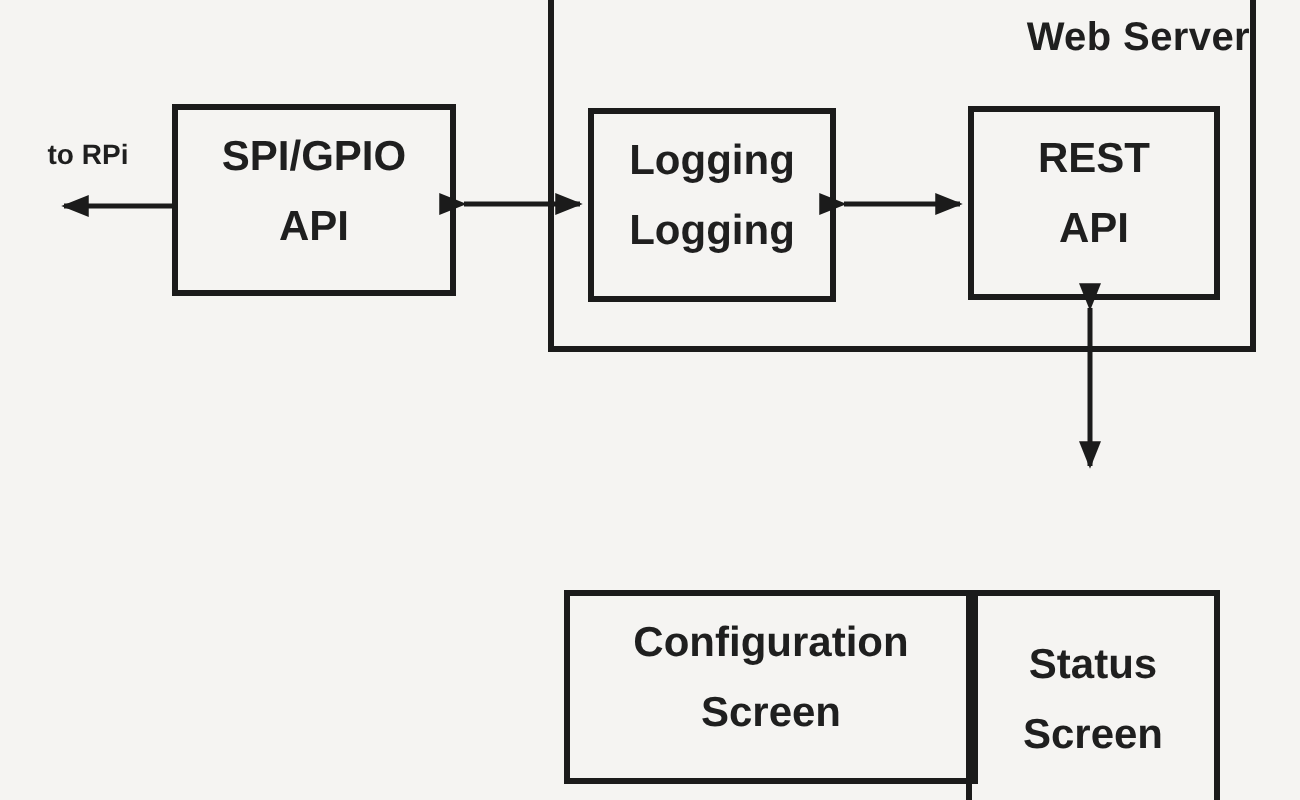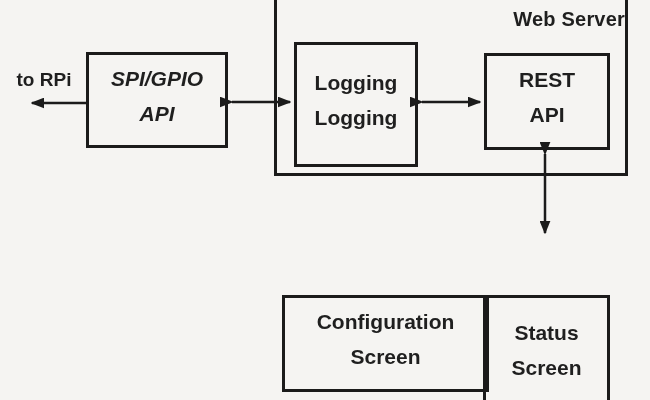--- a/index.html
+++ b/index.html
@@ -39,21 +39,21 @@
     padding-bottom: 9px;
   }
   .label-box span {
     font-size: 21px;
     font-weight: 700;
     line-height: 35px;
     white-space: nowrap;
   }
   .edge-label {
     position: absolute;
-    font-size: 19px;
+    font-size: 14px;
     font-weight: 700;
     text-align: center;
     white-space: nowrap;
   }
   svg.connectors {
     position: absolute;
     inset: 0;
     pointer-events: none;
   }
   svg.connectors line { stroke: var(--line); stroke-width: 2.5; }
@@ -61,31 +61,31 @@
 </style>
 </head>
 <body>
 
 <div class="stage">
 
   <div class="box" style="left:274px; top:-8px; width:354px; height:184px;">
     <div class="container-title" style="top:13px;">Web Server</div>
   </div>
 
-  <div class="box label-box" style="left:294px; top:42px; width:124px; height:125px;">
+  <div class="box label-box" style="left:294px; top:54px; width:124px; height:97px;">
     <span>Logging</span>
     <span>Logging</span>
   </div>
 
   <div class="box label-box" style="left:484px; top:53px; width:126px; height:97px;">
     <span>REST</span>
     <span>API</span>
   </div>
 
-  <div class="box label-box" style="left:86px; top:52px; width:142px; height:96px;font-style:italic;">
+  <div class="box label-box" style="left:86px; top:52px; width:142px; height:96px;">
     <span>SPI/GPIO</span>
     <span>API</span>
   </div>
 
   <div class="edge-label" style="left:14px; top:69px; width:60px;">to RPi</div>
 
 
   <div class="box label-box" style="left:282px; top:295px; width:207px; height:97px;">
     <span>Configuration</span>
     <span>Screen</span>

